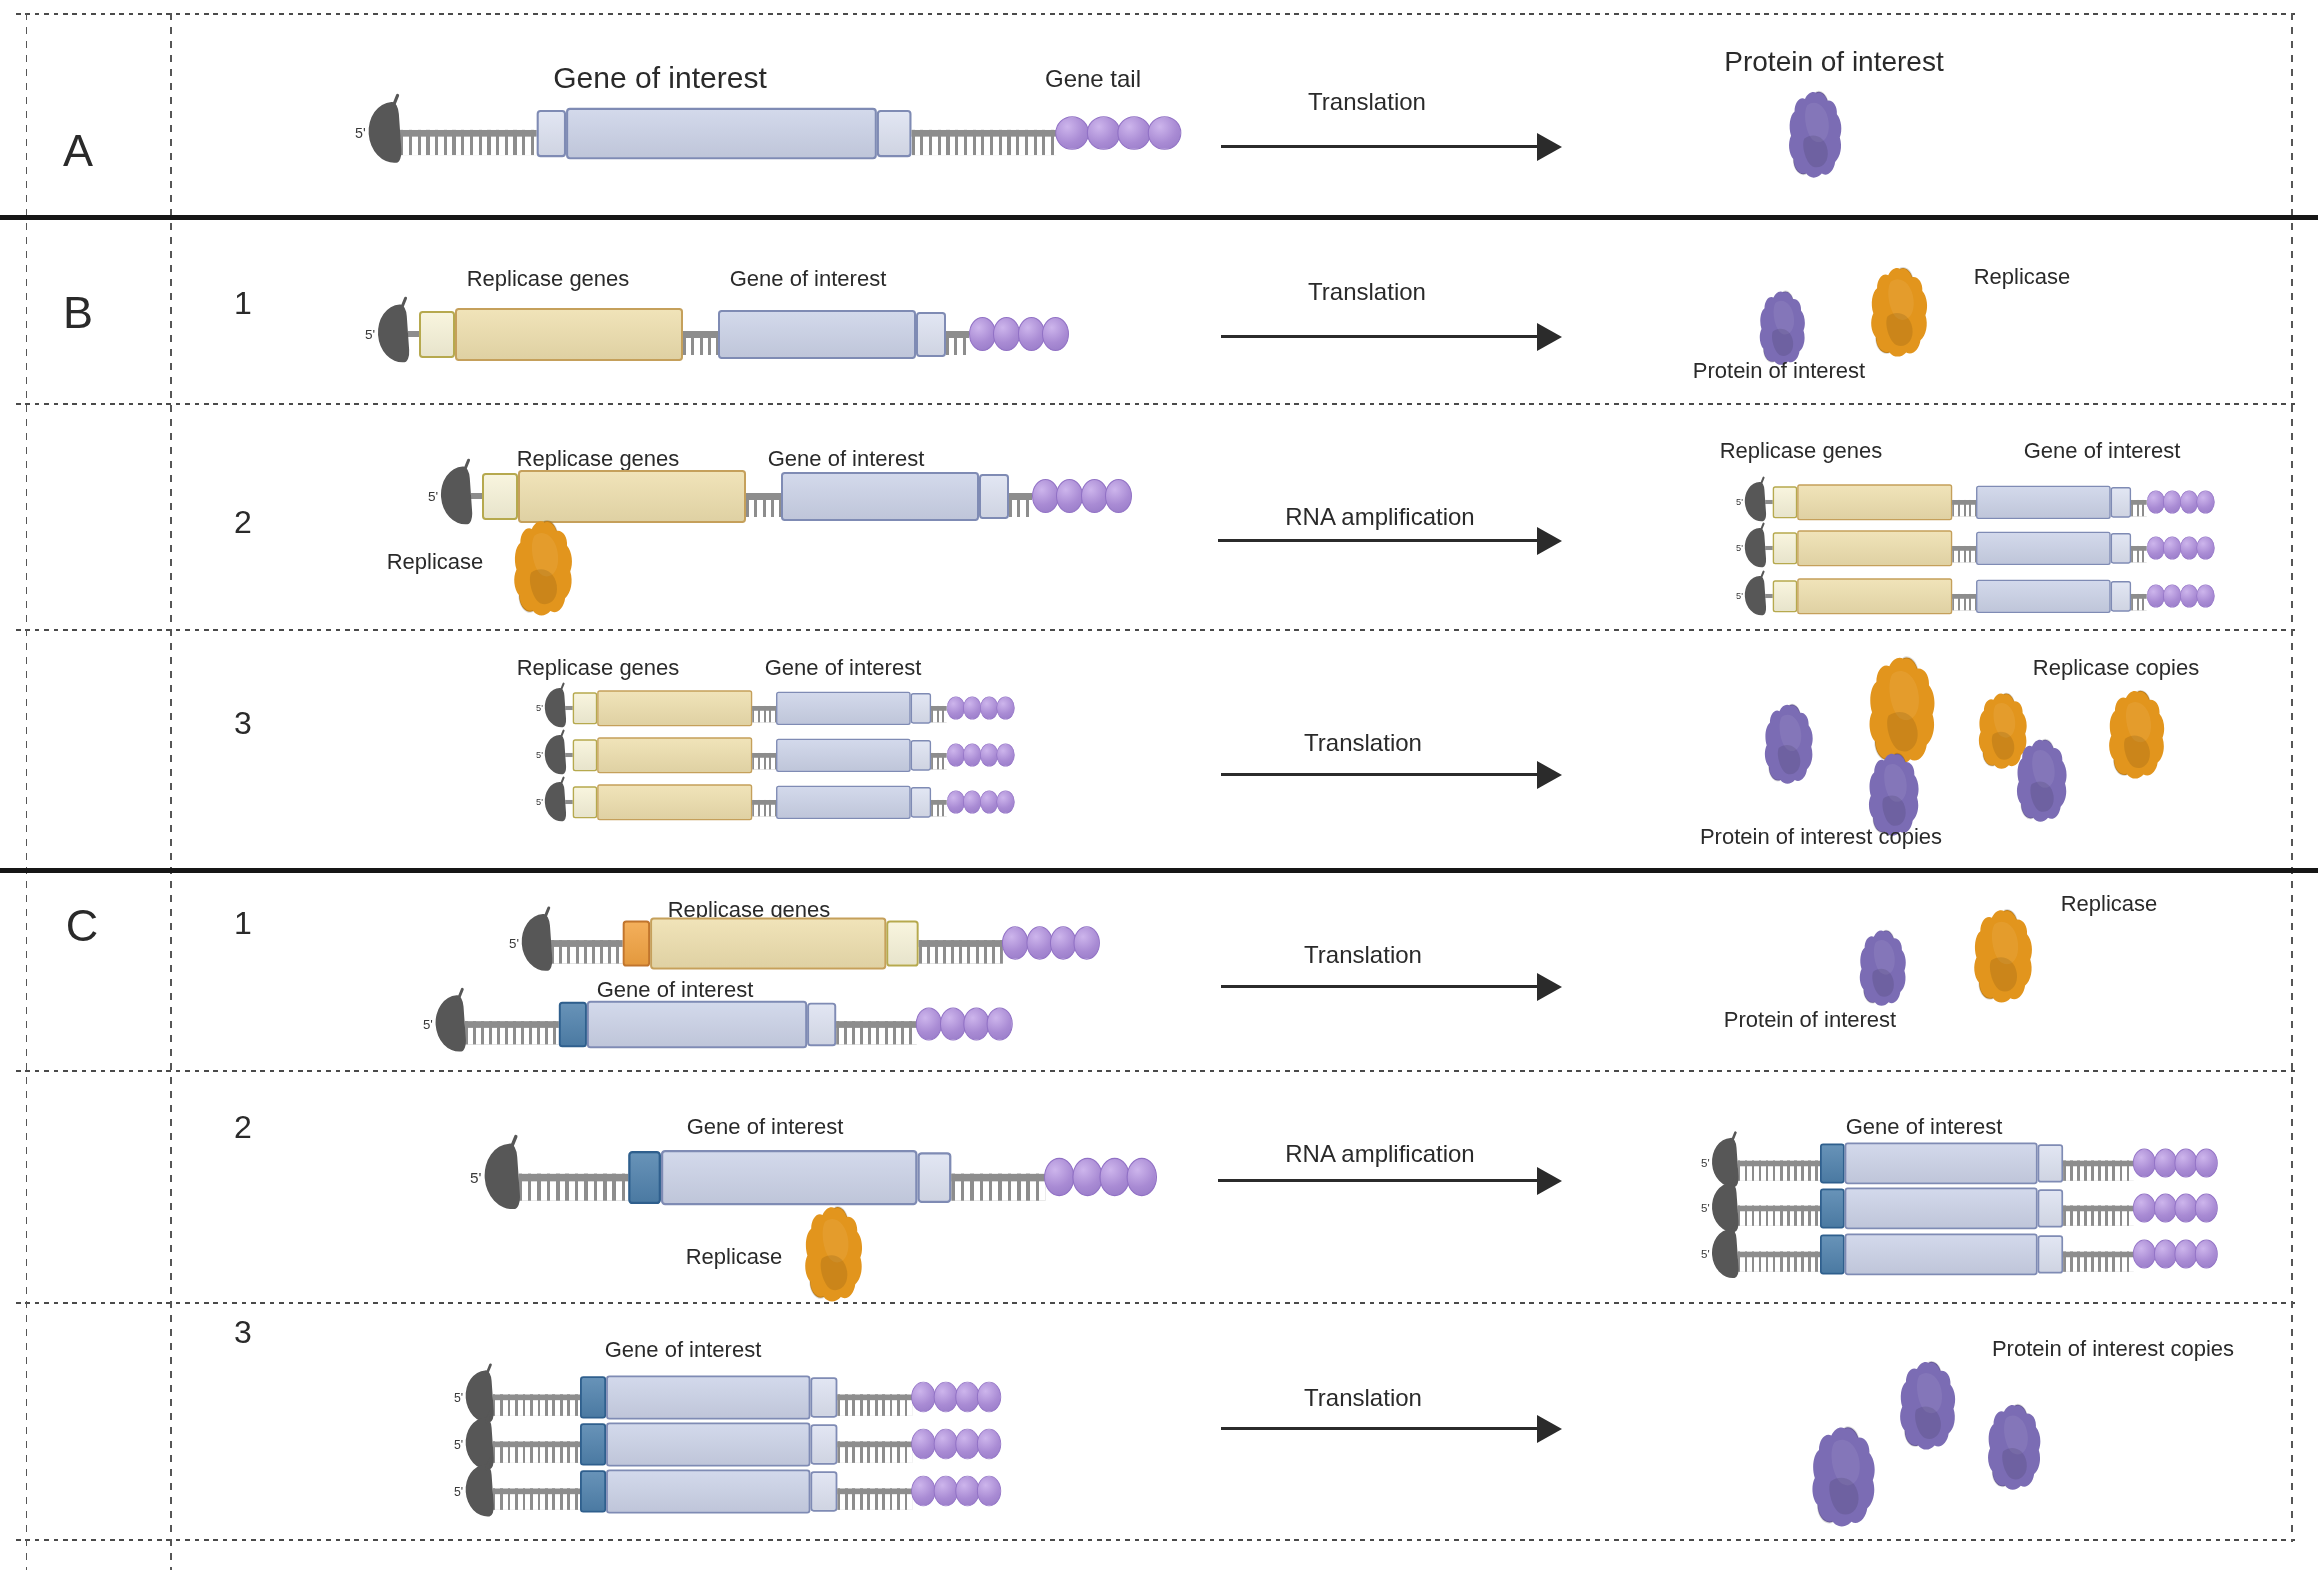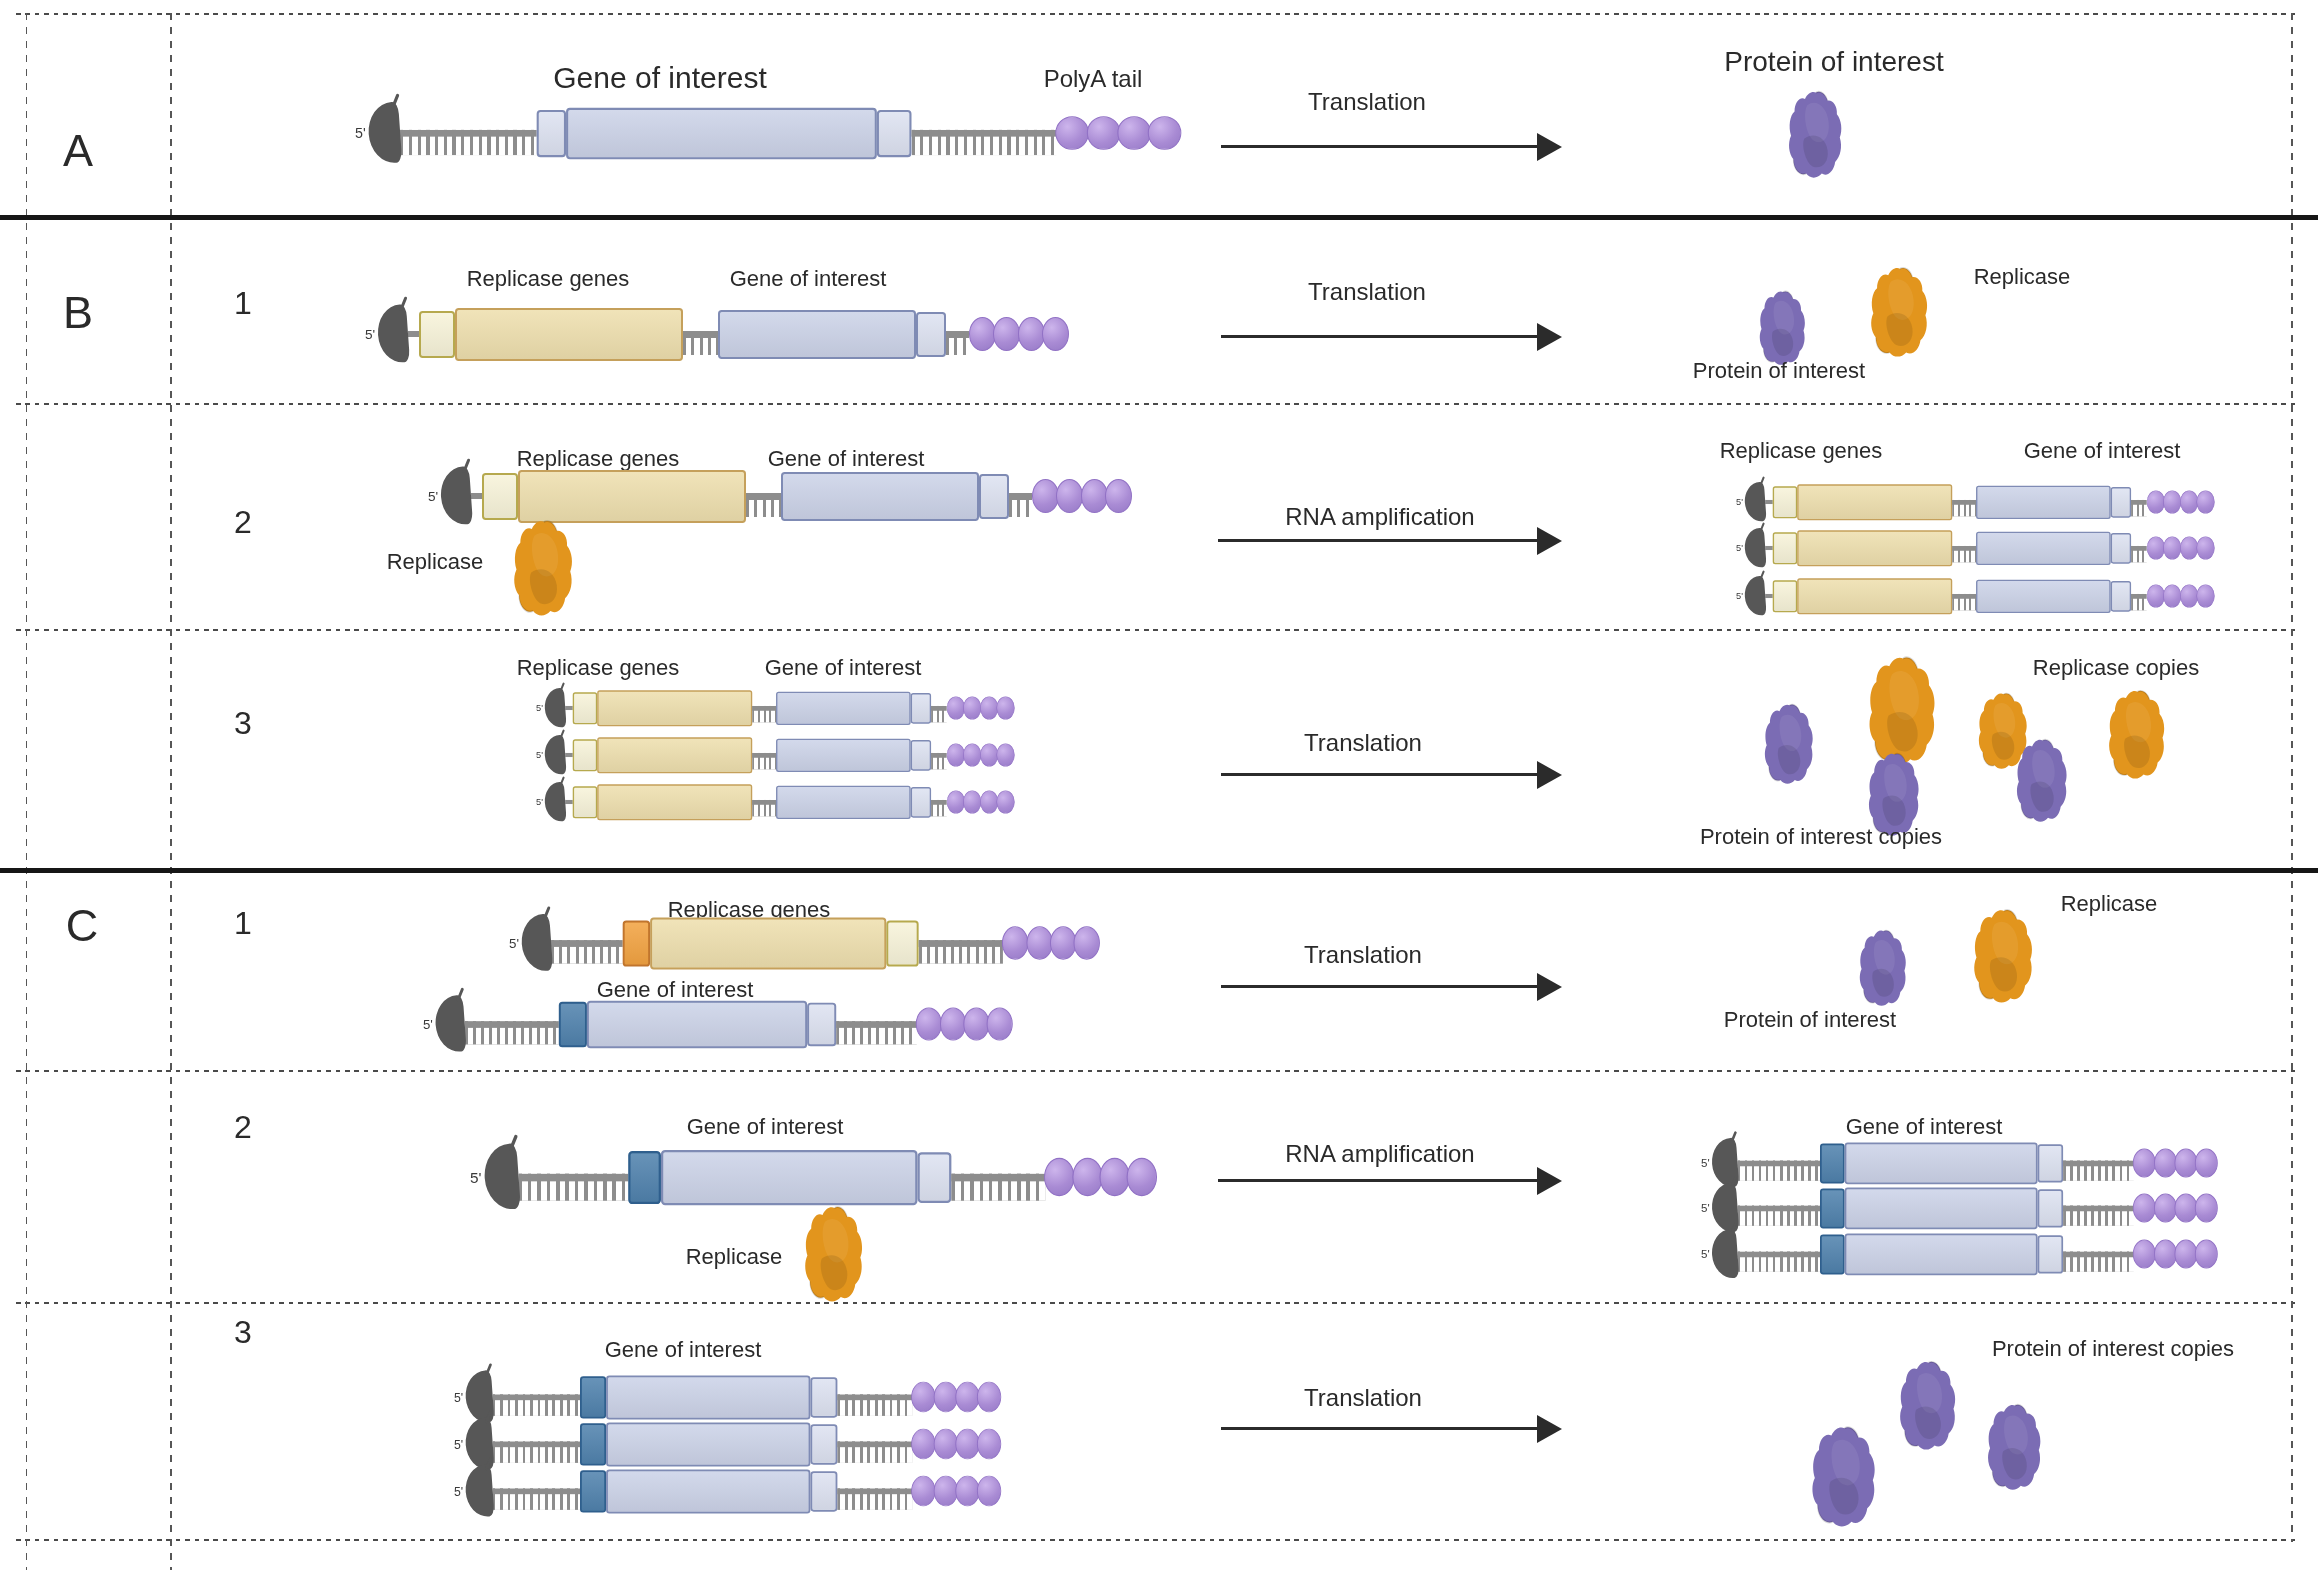--- a/index.html
+++ b/index.html
@@ -50,21 +50,21 @@
   <div class="hdash" style="left:15.7px;top:1302px;width:2281px;"></div>
   <div class="hdash" style="left:15.7px;top:1539px;width:2281px;"></div>
   <div class="vdash" style="left:25.6px;top:13px;height:1557px;"></div>
   <div class="vdash" style="left:170px;top:13px;height:1557px;"></div>
   <div class="vdash" style="left:2291px;top:13px;height:1529px;"></div>
   <div class="hthick" style="top:215px;"></div>
   <div class="hthick" style="top:868px;"></div>
 
   <div class="lbl row-letter" style="left:78px;top:151px;">A</div>
   <div class="lbl hdr-big" style="left:660px;top:78px;">Gene of interest</div>
-  <div class="lbl hdr-mid" style="left:1093px;top:79px;">PolyA tail</div>
+  <div class="lbl hdr-mid" style="left:1093px;top:79px;">Gene tail</div>
   <div class="construct" style="left: 355px; top: 94px; transform: scale(1.05);">
       <span class="fiveprime">5'</span>
       <span class="cap"></span>
       <span class="seg-hatch" style="width: 130px;"></span>
       <span class="seg-box" style="width: 24px; height: 41px; background: linear-gradient(rgba(255, 255, 255, 0.133), rgba(0, 0, 0, 0.063)), rgb(221, 226, 241); border-color: rgb(127, 139, 180);"></span>
       <span class="seg-box" style="width: 292px; height: 45px; background: linear-gradient(rgba(255, 255, 255, 0.133), rgba(0, 0, 0, 0.063)), rgb(204, 211, 232); border-color: rgb(127, 139, 180);"></span>
       <span class="seg-box" style="width: 29px; height: 41px; background: linear-gradient(rgba(255, 255, 255, 0.133), rgba(0, 0, 0, 0.063)), rgb(221, 226, 241); border-color: rgb(127, 139, 180);"></span>
       <span class="seg-hatch" style="width: 138px;"></span>
       <span class="beads">
         <span class="bead" style="width: 30px; height: 30px; margin-left: -2.6px; background: radial-gradient(circle at 35% 30%, rgb(205, 181, 236) 0%, rgb(169, 139, 212) 55%, rgb(149, 121, 198) 100%); border: 1px solid rgb(145, 113, 197);"></span>

